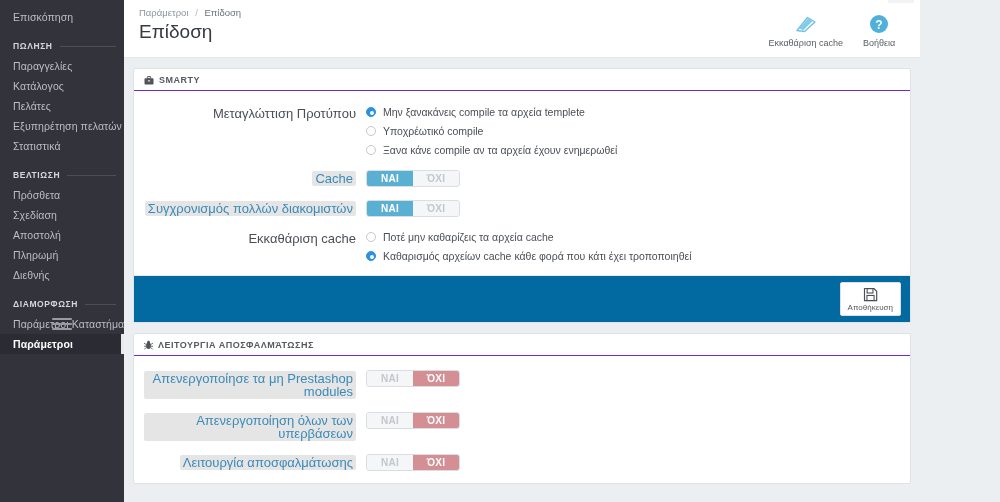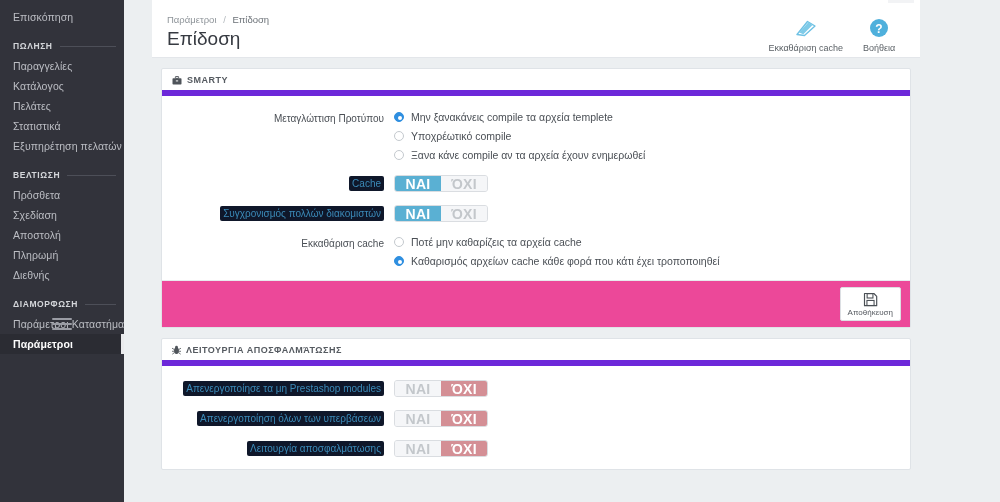--- a/index.html
+++ b/index.html
@@ -5,21 +5,21 @@
 <style>
   * { box-sizing: border-box; margin: 0; padding: 0; }
   html, body {
     width: 1000px; height: 502px;
     overflow: hidden;
     background: #eceff1;
     font-family: "Liberation Sans", "DejaVu Sans", sans-serif;
     font-size: 12px;
     color: #363a41;
   }
-  #app { display: flex; width: 920px; height: 502px; gap: 28px; }
+  #app { display: flex; width: 920px; height: 502px; }
 
   
   #sidebar {
     width: 124px; min-width: 124px; height: 502px;
     background: #32333b;
     position: relative;
     padding-top: 7px;
     overflow: hidden;
   }
   .nav-link {
@@ -57,21 +57,21 @@
   .burger { width: 20px; }
   .burger i { display: block; height: 2px; background: #9a9ca4; margin: 3px 0; border-radius: 1px; }
 
   
   #main { flex: 1 1 auto; height: 502px; background: #eceff1; overflow: hidden; position: relative; }
 
   #topbar {
     background: #ffffff;
     height: 58px;
     padding: 6px 14px 0 10px;
-    display: flex; align-items: center;
+    display: flex; align-items: flex-start;
     border-bottom: 1px solid #e3e6ea;
     position: relative;
   }
   .tb-left { flex: 1 1 auto; padding-left: 5px; }
   .breadcrumb { font-size: 9.5px; color: #8e9499; line-height: 13px; }
   .breadcrumb .sep { margin: 0 4px; color: #b3b9bd; }
   .breadcrumb .cur { color: #6b7177; }
   .page-title { font-size: 19px; font-weight: normal; color: #363a41; line-height: 24px; margin-top: 1px; }
 
   .tb-actions { display: flex; align-items: flex-start; gap: 0; padding-top: 6px; }
@@ -86,31 +86,31 @@
 
   
   #content { padding: 10px 9px 0 9px; }
   .panel {
     background: #ffffff;
     border: 1px solid #dfe3e7;
     border-radius: 2px;
     margin-bottom: 10px;
   }
   .panel-head {
-    border-bottom: 6px solid #6d28d9;
+    border-bottom: 1px solid #6d28d9;
     padding: 6px 10px 5px 10px;
     display: flex; align-items: center; gap: 5px;
   }
   .panel-head .ptitle {
     font-size: 9px; font-weight: bold; color: #555a60; letter-spacing: .5px;
   }
   .panel-body { padding: 14px 10px 10px 10px; }
   .panel-foot {
     border-top: 1px solid #e7eaee;
-    background: #ec4899;
+    background: #0369a1;
     padding: 6px 9px;
     display: flex; justify-content: flex-end;
   }
   .btn-save {
     background: #ffffff;
     border: 1px solid #dcdfe3;
     border-radius: 2px;
     padding: 4px 7px 3px 7px;
     display: flex; flex-direction: column; align-items: center;
     min-width: 47px;
@@ -118,27 +118,27 @@
   }
   .btn-save .lbl { font-size: 8px; color: #55595f; margin-top: 1px; white-space: nowrap; }
 
   
   .frow { display: flex; align-items: flex-start; margin-bottom: 13px; }
   .frow:last-child { margin-bottom: 2px; }
   .flabel {
     width: 222px; min-width: 222px;
     text-align: right;
     padding-right: 10px;
-    font-size: 10px;
+    font-size: 13px;
     color: #4a4f55;
     line-height: 15px;
     padding-top: 1px;
   }
   .flabel .hl {
-    background: #0f172a; color: #3b8ab8; padding: 1px 3px; border-radius: 2px;
+    background: #e5e5e5; color: #3b8ab8; padding: 1px 3px; border-radius: 2px;
     display: inline-block; line-height: 13px;
   }
   .fctl { flex: 1 1 auto; }
 
   
   .radio-line { display: flex; align-items: center; margin-bottom: 5px; }
   .radio-line:last-child { margin-bottom: 0; }
   .rdo {
     width: 10px; height: 10px; border-radius: 50%;
     border: 1px solid #c4c9ce; background: #fff;
@@ -151,43 +151,43 @@
   }
   .rlabel { font-size: 10.5px; color: #4a4f55; line-height: 14px; }
 
   
   .switch {
     display: inline-flex; border: 1px solid #dadde1; border-radius: 3px;
     overflow: hidden; height: 17px; background: #f6f7f8;
   }
   .switch span {
     width: 46px; display: flex; align-items: center; justify-content: center;
-    font-size: 14px; font-weight: bold; letter-spacing: .3px;
+    font-size: 10px; font-weight: bold; letter-spacing: .3px;
     color: #c3c7cb; background: #f5f6f8; cursor: pointer;
   }
   .switch span.on-yes { background: #5ab0d3; color: #ffffff; }
   .switch span.on-no  { background: #d48f95; color: #ffffff; }
 </style>
 </head>
 <body>
 
 <div id="app">
 
   <nav id="sidebar">
     <div id="sidebar-nav">
         <a class="nav-link">Επισκόπηση</a>
         <div class="nav-sep">
           <span class="t">ΠΩΛΗΣΗ</span>
           <span class="ln"></span>
         </div>
         <a class="nav-link">Παραγγελίες</a>
         <a class="nav-link">Κατάλογος</a>
         <a class="nav-link">Πελάτες</a>
+        <a class="nav-link">Εξυπηρέτηση πελατών</a>
         <a class="nav-link">Στατιστικά</a>
-        <a class="nav-link">Εξυπηρέτηση πελατών</a>
         <div class="nav-sep">
           <span class="t">ΒΕΛΤΙΩΣΗ</span>
           <span class="ln"></span>
         </div>
         <a class="nav-link">Πρόσθετα</a>
         <a class="nav-link">Σχεδίαση</a>
         <a class="nav-link">Αποστολή</a>
         <a class="nav-link">Πληρωμή</a>
         <a class="nav-link">Διεθνής</a>
         <div class="nav-sep">

